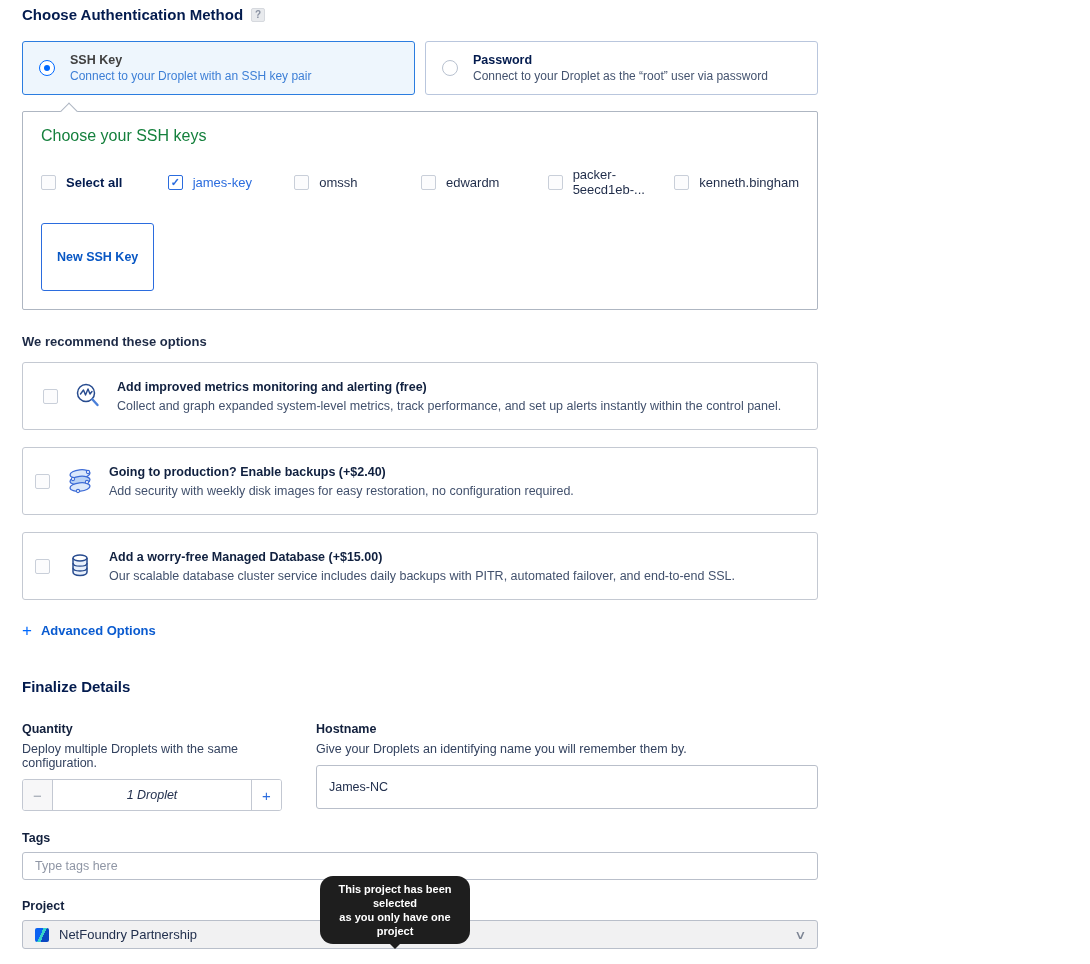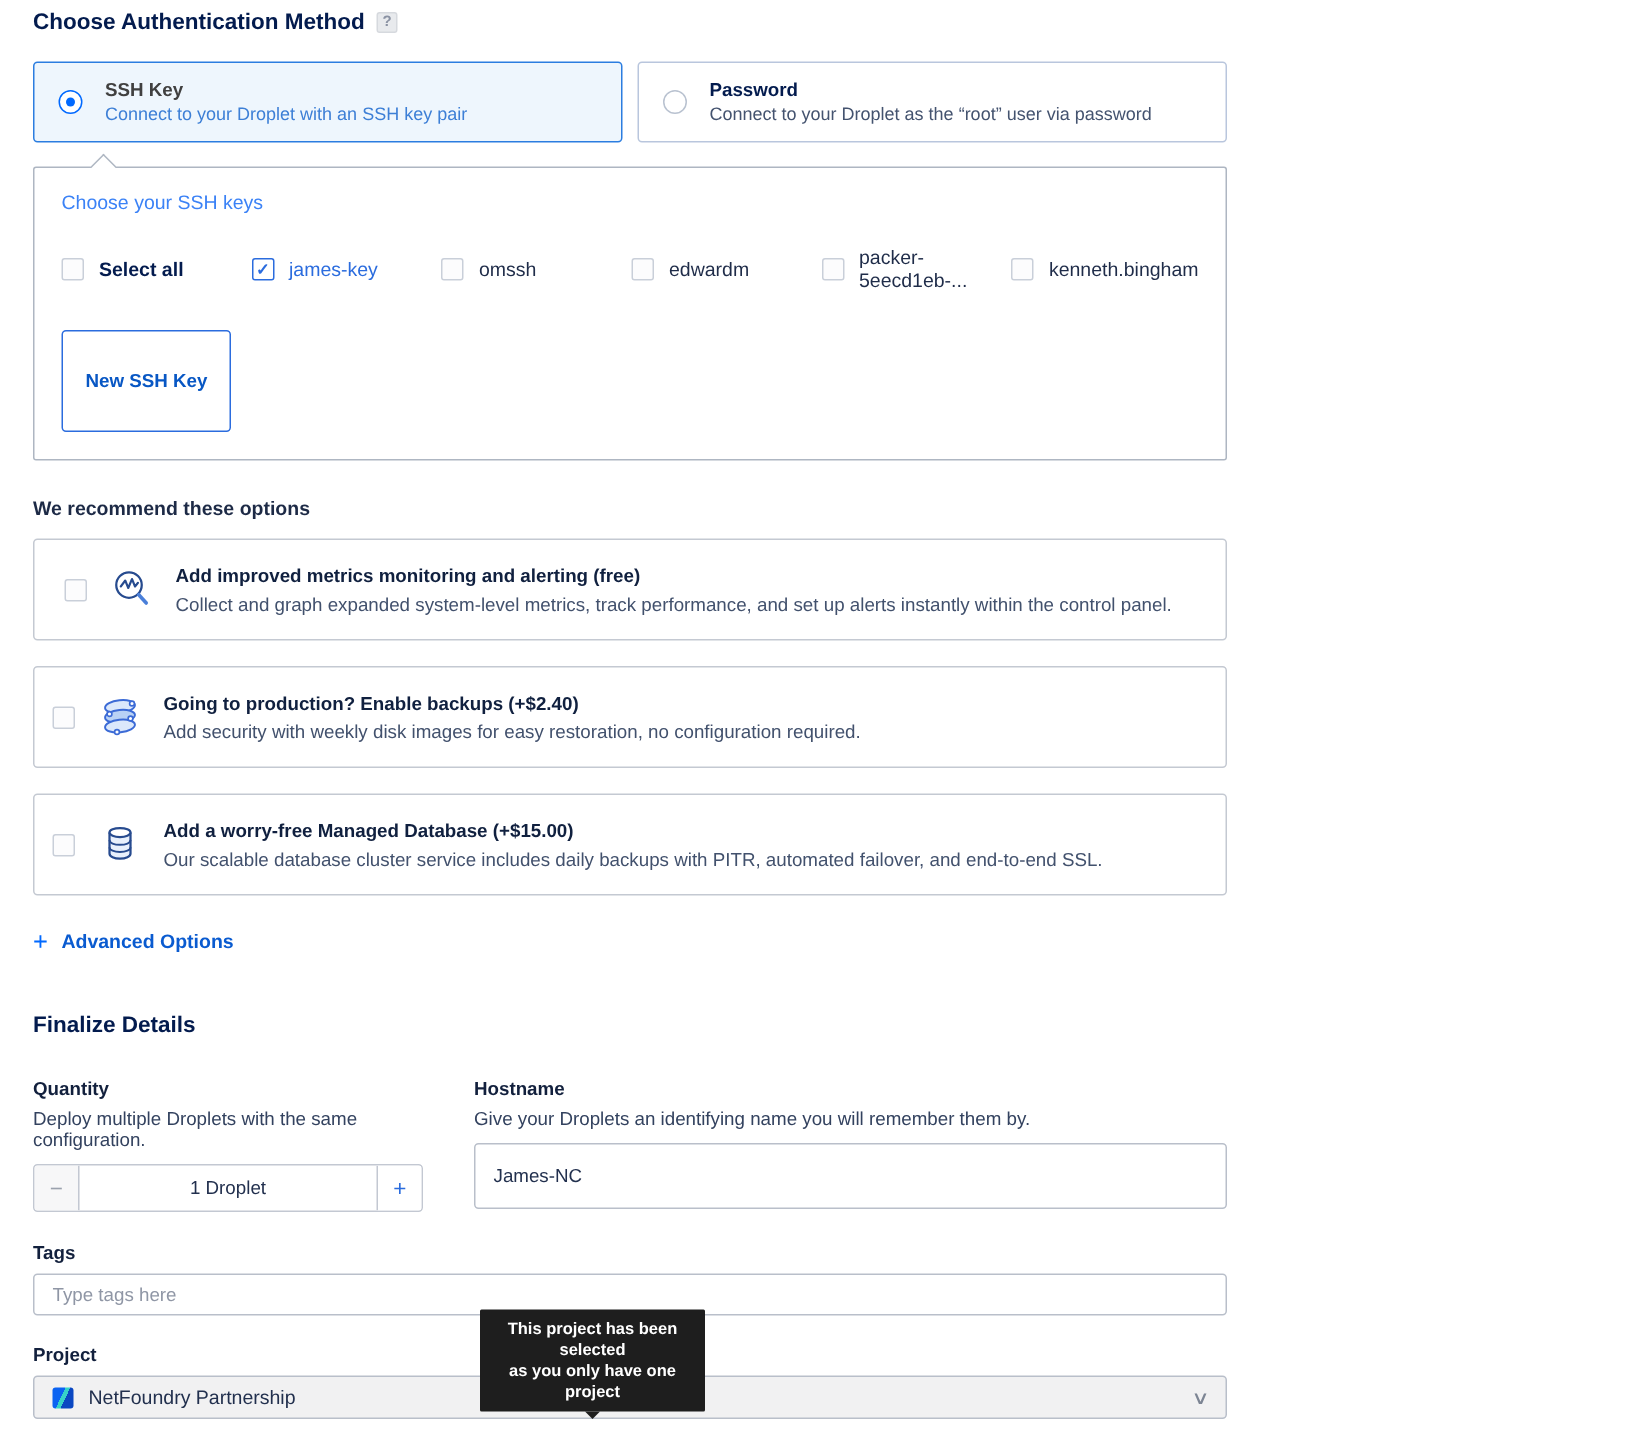--- a/index.html
+++ b/index.html
@@ -29,21 +29,21 @@
   .auth-desc { font-size:12px; margin-top:2px; color:#44536f; }
   .auth-card.selected .auth-title { color:#404040; }
   .auth-card.selected .auth-desc { color:#3d7fd6; }
 
   
   .ssh-panel { position:relative; margin-top:16px; border:1px solid #aeb6c2;
     border-radius:2px; padding:15px 18px 18px 18px; background:#fff; }
   .notch { position:absolute; top:-7px; left:40px; width:12px; height:12px;
     background:#fff; border-left:1px solid #aeb6c2; border-top:1px solid #aeb6c2;
     transform:rotate(45deg); }
-  .panel-title { font-size:13px; color:#3b82f6; }
+  .panel-title { font-size:16px; color:#15803d; }
   .keys-row { display:flex; margin-top:22px; }
   .key-item { display:flex; align-items:center; width:129px; cursor:pointer; }
   .key-item.wide { width:auto; }
   .cb { width:15px; height:15px; border:1px solid #c9cfd9; border-radius:2px;
     background:#fcfcfd; flex:0 0 auto; position:relative; }
   .key-item.checked .cb { border-color:#2b6cde; background:#fff; }
   .key-item.checked .cb::after { content:"\2713"; position:absolute; left:2px; top:0px;
     color:#2b6cde; font-size:11px; font-weight:700; }
   .key-label { margin-left:10px; color:#1f2c49; }
   .key-label.bold { font-weight:700; color:#031b4e; }
@@ -74,37 +74,37 @@
   .fin-right { flex:1; }
   .field-label { font-weight:700; font-size:12.5px; color:#12203d; }
   .field-desc { margin-top:6px; font-size:12.5px; color:#33425f; }
   .stepper { margin-top:9px; display:flex; width:260px; height:32px;
     border:1px solid #c3c8d2; border-radius:3px; overflow:hidden; background:#fff; }
   .step-btn { width:30px; display:flex; align-items:center; justify-content:center;
     cursor:pointer; font-size:15px; }
   .step-minus { background:#f7f7f8; color:#9aa1ad; border-right:1px solid #c3c8d2; }
   .step-plus { background:#fff; color:#2b6cde; border-left:1px solid #c3c8d2; }
   .step-value { flex:1; display:flex; align-items:center; justify-content:center;
-    color:#22304e; font-size:12.5px; }
+    color:#22304e; font-size:12.5px;font-style:italic; }
   .text-input { margin-top:9px; width:100%; height:44px; border:1px solid #b9bfca;
     border-radius:3px; padding:0 12px; font-size:12.5px; color:#22304e;
     font-family:"Liberation Sans",sans-serif; background:#fff; }
   .text-input::placeholder { color:#8f96a5; }
   .tags-section { margin-top:20px; }
   .tags-section .text-input { height:28px; margin-top:7px; }
   .project-section { margin-top:19px; position:relative; }
   .select { margin-top:7px; height:29px; background:#f1f1f2; border:1px solid #b9bfca;
     border-radius:3px; display:flex; align-items:center; padding:0 12px; cursor:pointer; }
   .proj-icon { width:14px; height:14px; border-radius:2px; flex:0 0 auto;
     background:linear-gradient(115deg,#0b63f2 42%,#37d2c8 42%,#37d2c8 58%,#0a47c2 58%); }
   .select-label { margin-left:10px; color:#22304e; }
   .chevron { margin-left:auto; color:#7d8594; font-size:12px; transform:scaleX(1.4); }
   .tooltip { position:absolute; left:298px; top:-23px; width:150px; background:#1e1e1e;
     color:#fff; font-size:11px; font-weight:700; line-height:14px; text-align:center;
-    padding:6px 8px; border-radius:1px; z-index:5; }
+    padding:6px 8px; border-radius:13px; z-index:5; }
   .tooltip-arrow { position:absolute; left:50%; bottom:-5px; margin-left:-5px; width:0; height:0;
     border-left:5px solid transparent; border-right:5px solid transparent;
     border-top:5px solid #1e1e1e; }
   svg { display:block; }
 </style>
 </head>
 <body>
 
 <div class="content">
 

